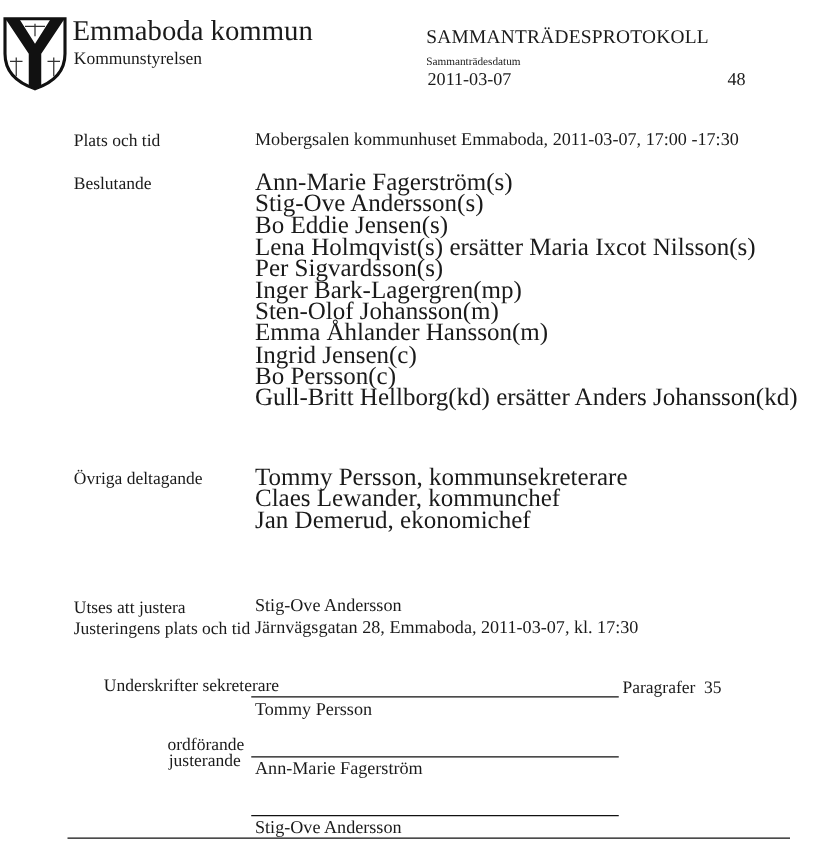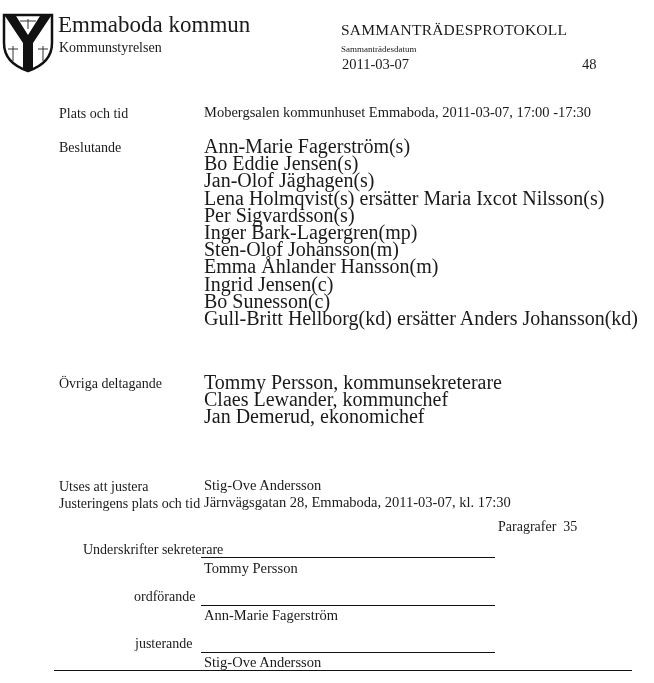--- a/index.html
+++ b/index.html
@@ -47,53 +47,53 @@
 <div class="abs date-label">Sammanträdesdatum</div>
 <div class="abs date-value">2011-03-07</div>
 <div class="abs page-num">48</div>
 
 <div class="abs lbl" style="left:59px; top:105px;">Plats och tid</div>
 <div class="abs val" style="left:204px; top:104px;">Mobergsalen kommunhuset Emmaboda, 2011-03-07, 17:00 -17:30</div>
 
 <div class="abs lbl" style="left:59px; top:139px;">Beslutande</div>
 <div class="list" style="top:138px;">
   <div>Ann-Marie Fagerström(s)</div>
+  <div>Stig-Ove Andersson(s)</div>
   <div>Bo Eddie Jensen(s)</div>
-  <div>Jan-Olof Jäghagen(s)</div>
   <div>Lena Holmqvist(s) ersätter Maria Ixcot Nilsson(s)</div>
   <div>Per Sigvardsson(s)</div>
   <div>Inger Bark-Lagergren(mp)</div>
   <div>Sten-Olof Johansson(m)</div>
   <div>Emma Åhlander Hansson(m)</div>
   <div>Ingrid Jensen(c)</div>
-  <div>Bo Sunesson(c)</div>
+  <div>Bo Persson(c)</div>
   <div>Gull-Britt Hellborg(kd) ersätter Anders Johansson(kd)</div>
 </div>
 
 <div class="abs lbl" style="left:59px; top:375px;">Övriga deltagande</div>
 <div class="list" style="top:374px;">
   <div>Tommy Persson, kommunsekreterare</div>
   <div>Claes Lewander, kommunchef</div>
   <div>Jan Demerud, ekonomichef</div>
 </div>
 
 <div class="abs lbl" style="left:59px; top:478px;">Utses att justera</div>
 <div class="abs val" style="left:204px; top:477px;">Stig-Ove Andersson</div>
 <div class="abs lbl" style="left:59px; top:495px;">Justeringens plats och tid</div>
 <div class="abs val" style="left:204px; top:494px;">Järnvägsgatan 28, Emmaboda, 2011-03-07, kl. 17:30</div>
 
 <div class="abs lbl" style="left:55px; top:541px;margin-left:28px;">Underskrifter sekreterare</div>
 <div class="sigline" style="top:557px;"></div>
 <div class="abs val" style="left:204px; top:560px;">Tommy Persson</div>
-<div class="abs lbl" style="left:498px; top:518px;">
+<div class="abs lbl" style="left:498px; top:542px;">
   <span>Paragrafer</span>&nbsp;
   <span>35</span>
 </div>
 
 <div class="abs lbl" style="left:134px; top:588px;">ordförande</div>
 <div class="sigline" style="top:605px;"></div>
 <div class="abs val" style="left:204px; top:607px;">Ann-Marie Fagerström</div>
 
-<div class="abs lbl" style="left:135px; top:635px;">justerande</div>
+<div class="abs lbl" style="left:135px; top:601px;">justerande</div>
 <div class="sigline" style="top:652px;"></div>
 <div class="abs val" style="left:204px; top:654px;">Stig-Ove Andersson</div>
 
 <div class="bottomline"></div>
 
 </body></html>

